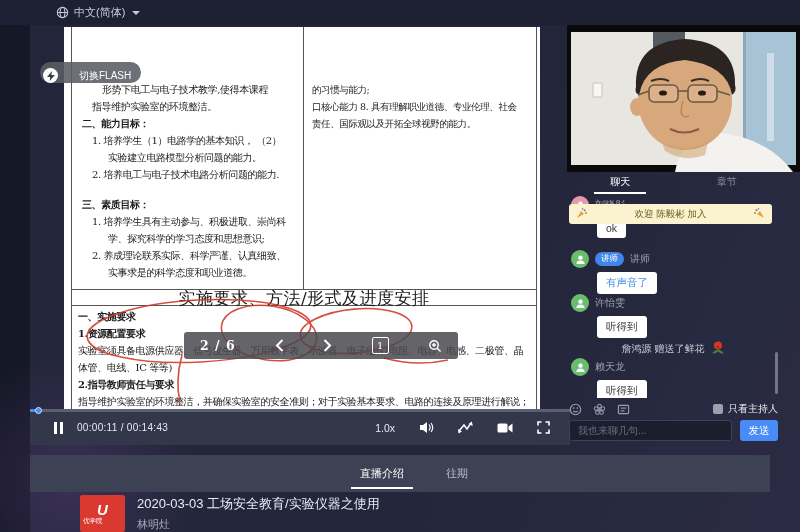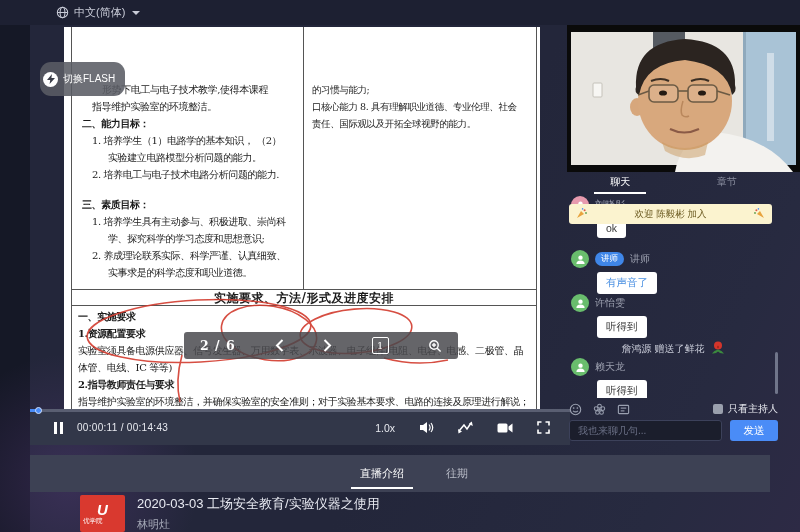--- a/index.html
+++ b/index.html
@@ -27,38 +27,38 @@
                  border-left:1px solid #555; border-right:1px solid #555; }
   #two-col { display:flex; height:262px; }
   #col-left  { width:50%; padding:54px 4px 0 10px; border-right:1px solid #555; }
   #col-right { width:50%; padding:54px 4px 0 8px; }
   .sl { font-size:10px; line-height:17px; letter-spacing:-.4px; white-space:nowrap; }
   .sl.b { font-weight:bold; }
   .in1 { padding-left:10px; } .in2 { padding-left:20px; } .in3 { padding-left:26px; }
   .gap-top { margin-top:13px; }
   #col-right .sl { font-size:9.5px; }
   #sec-header { height:17px; line-height:17px; border-top:1px solid #555; border-bottom:1px solid #555;
-                text-align:center; font-weight:bold; font-size:12px; letter-spacing:.5px; }
+                text-align:center; font-weight:normal; font-size:17px; letter-spacing:.5px; }
   #slide-body { padding:2px 6px 0 6px; }
   #slide-body .sl { font-size:10px; }
 
   
   #annot { position:absolute; left:0; top:0; pointer-events:none; }
   #doc-toolbar { position:absolute; left:120px; top:305px; width:274px; height:27px;
                  background:rgba(72,72,76,.84); border-radius:3px; display:flex; align-items:center;
                  justify-content:space-between; padding:0 16px; color:#fff; }
   #page-indicator { font-size:12.5px; font-weight:bold; letter-spacing:1px; }
   .tb-btn { display:flex; align-items:center; cursor:pointer; }
   #page-input-box { width:17px; height:17px; border:1px solid #fff; border-radius:2px;
                     font-size:10px; text-align:center; line-height:15px; }
 
   
-  #flash-btn { position:absolute; left:10px; top:37px; height:34px; padding:0 10px 0 3px;
-               background:rgba(90,92,100,.88); border-radius:11px; display:flex; align-items:center;
-               gap:5px; color:#fff; font-size:10px; cursor:pointer; }
+  #flash-btn { position:absolute; left:10px; top:37px; height:21px; padding:0 10px 0 3px;
+               background:rgba(90,92,100,.88); border-radius:11px; display:flex; align-items:flex-end;
+               gap:21px; color:#fff; font-size:10px; cursor:pointer; }
   .bolt-circle { width:15px; height:15px; border-radius:50%; background:#fff;
                  display:flex; align-items:center; justify-content:center; }
 
   
   #controls { position:absolute; left:0; top:385px; width:540px; height:35px; background:#323749;
               display:flex; align-items:center; color:#e8eaf0; }
   #progress { position:absolute; left:0; top:-1px; width:100%; height:3px; background:#5a5f72; }
   #progress-played { width:7px; height:3px; background:#4a8cf7; }
   #progress-knob { position:absolute; left:5px; top:-2px; width:7px; height:7px; border-radius:50%;
                    background:#4a8cf7; border:1px solid #cfe0ff; }
@@ -101,21 +101,21 @@
   
   #chat-input-area { position:absolute; left:0; top:226px; width:100%; height:47px; padding:0 2px; }
   #chat-input-icons { display:flex; align-items:center; height:22px; gap:11px; color:#9aa0b0; }
   #only-host { margin-left:auto; display:flex; align-items:center; gap:5px; color:#e8eaf0;
                font-size:10px; cursor:pointer; }
   #only-host-box { width:10px; height:10px; background:#9aa0ad; border-radius:2px; }
   #chat-input-row { display:flex; align-items:flex-start; gap:8px; }
   #chat-input { flex:1; height:21px; background:#1b1e2c; border:1px solid #3c415a; border-radius:3px;
                 color:#d8dae4; font-size:10px; padding:0 8px; outline:none; }
   #chat-input::placeholder { color:#6a6f85; }
-  #send-btn { width:48px; height:21px; background:#4a8cf7; border:none; border-radius:3px; color:#fff;
+  #send-btn { width:38px; height:21px; background:#4a8cf7; border:none; border-radius:3px; color:#fff;
               font-size:10.5px; cursor:pointer; }
 
   
   #bottom-tabbar { position:absolute; left:30px; top:455px; width:740px; height:37px; background:#3d4154;
                    display:flex; align-items:center; gap:42px; padding-left:330px; }
   .bottom-tab { color:#b9bcc7; font-size:11px; cursor:pointer; position:relative; height:100%;
                 display:flex; align-items:center; }
   .bottom-tab.active { color:#fff; }
   .bottom-tab.active::after { content:""; position:absolute; left:50%; margin-left:-31px; bottom:3px;
                    width:62px; height:2px; background:#fff; }

